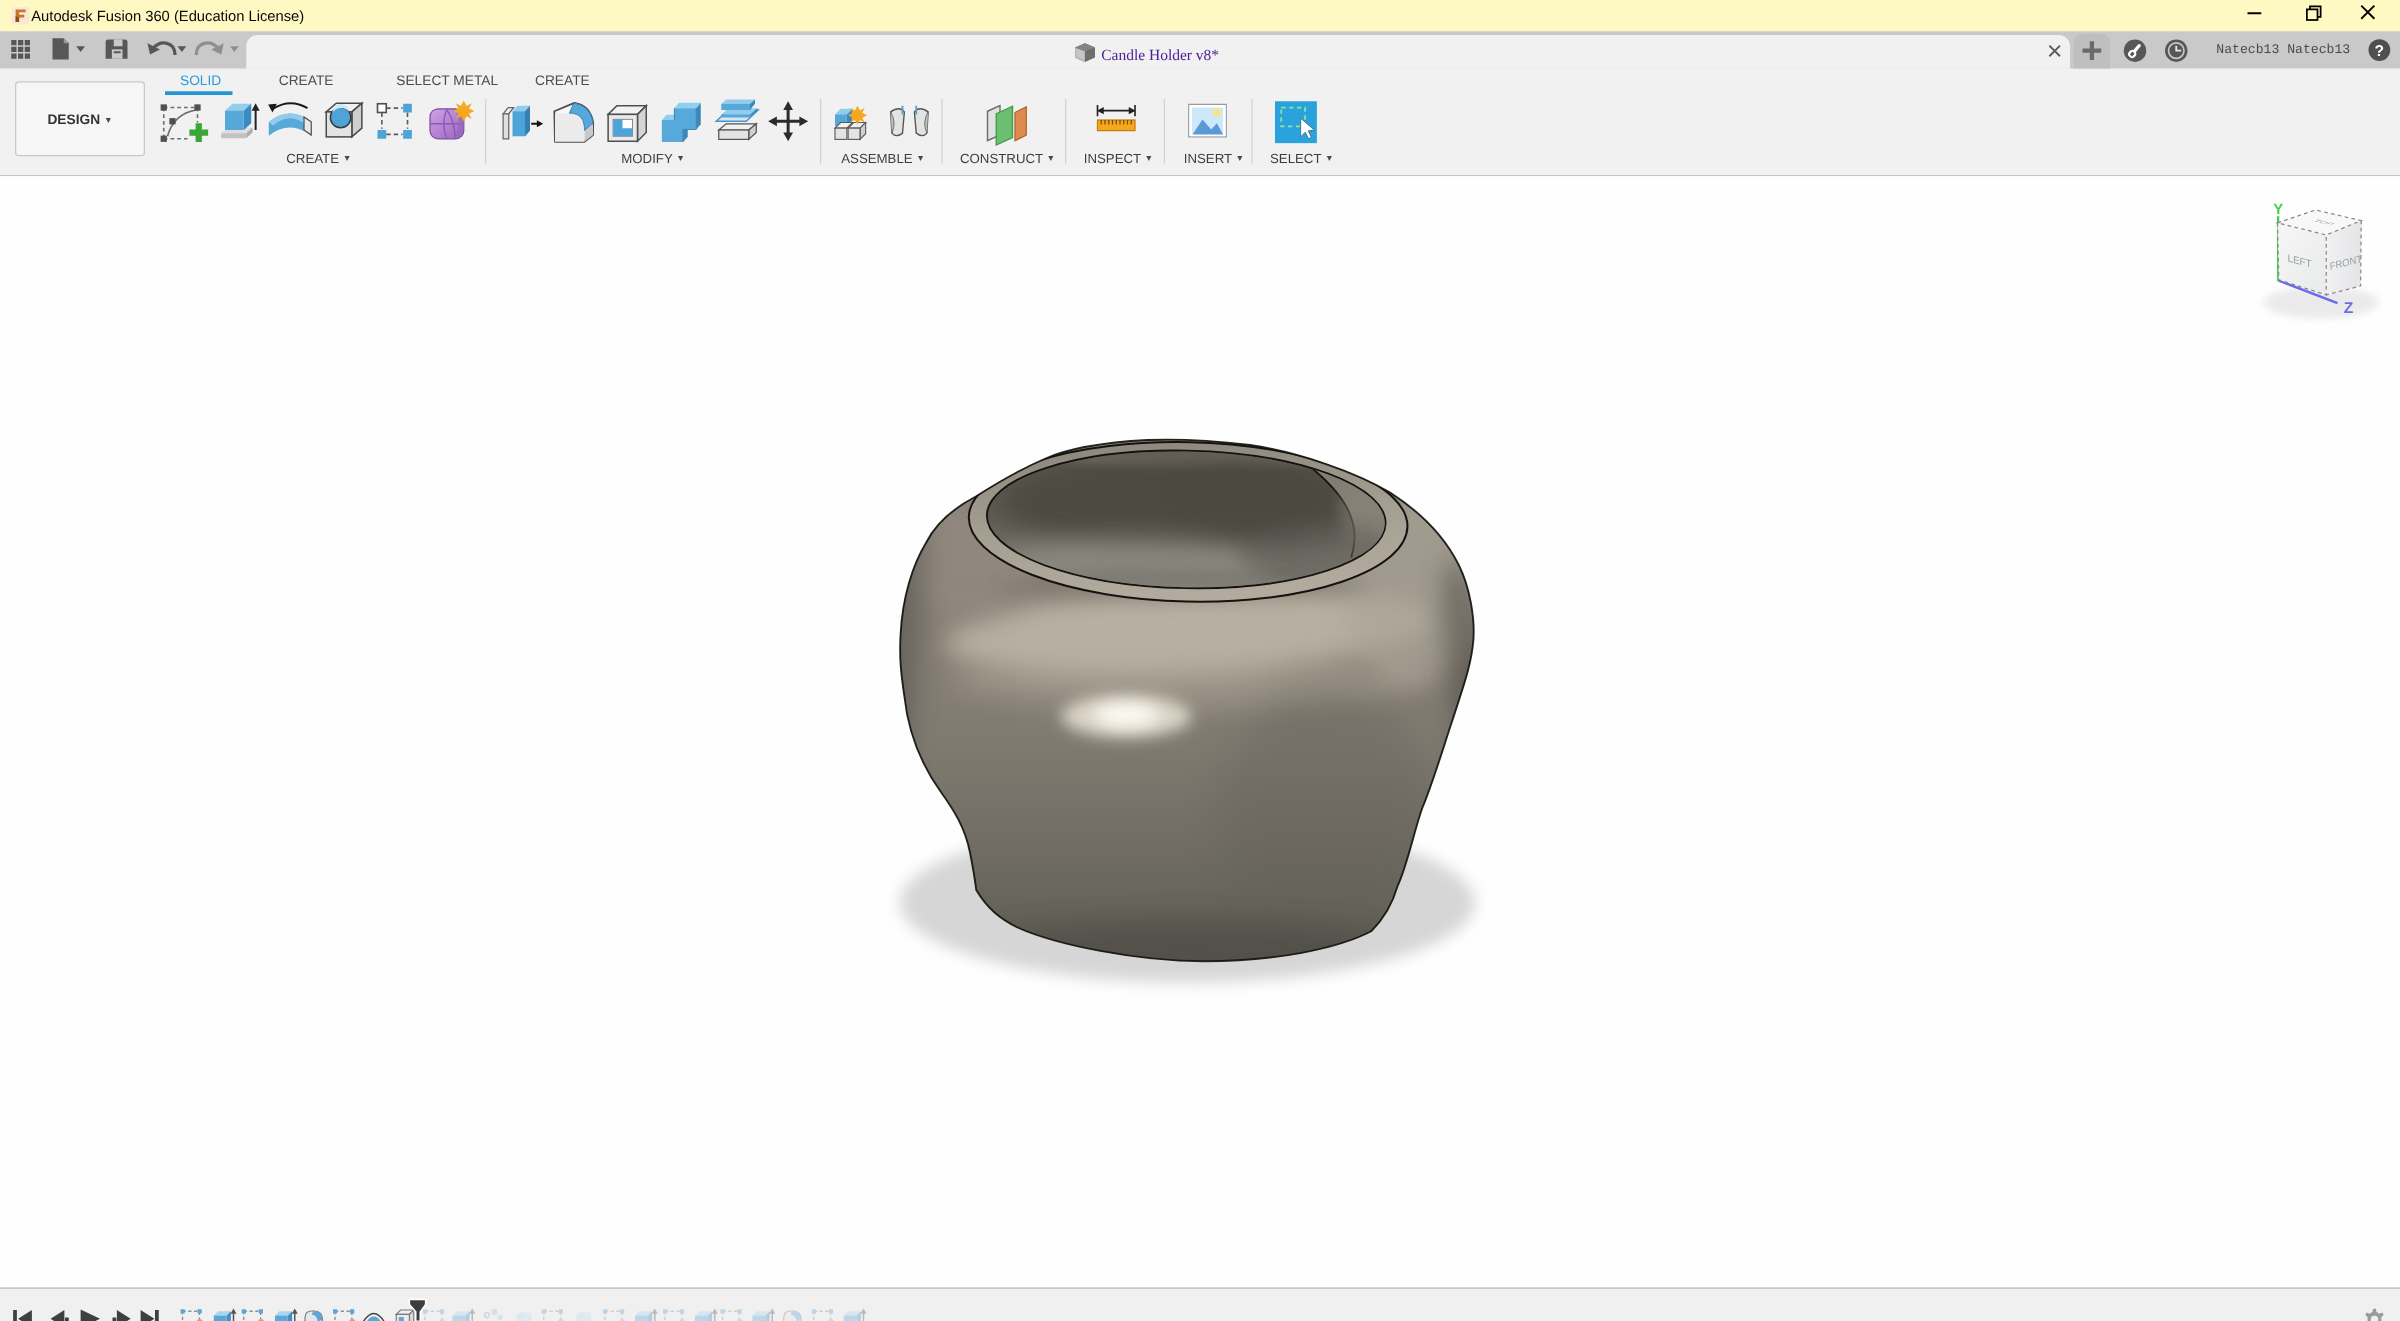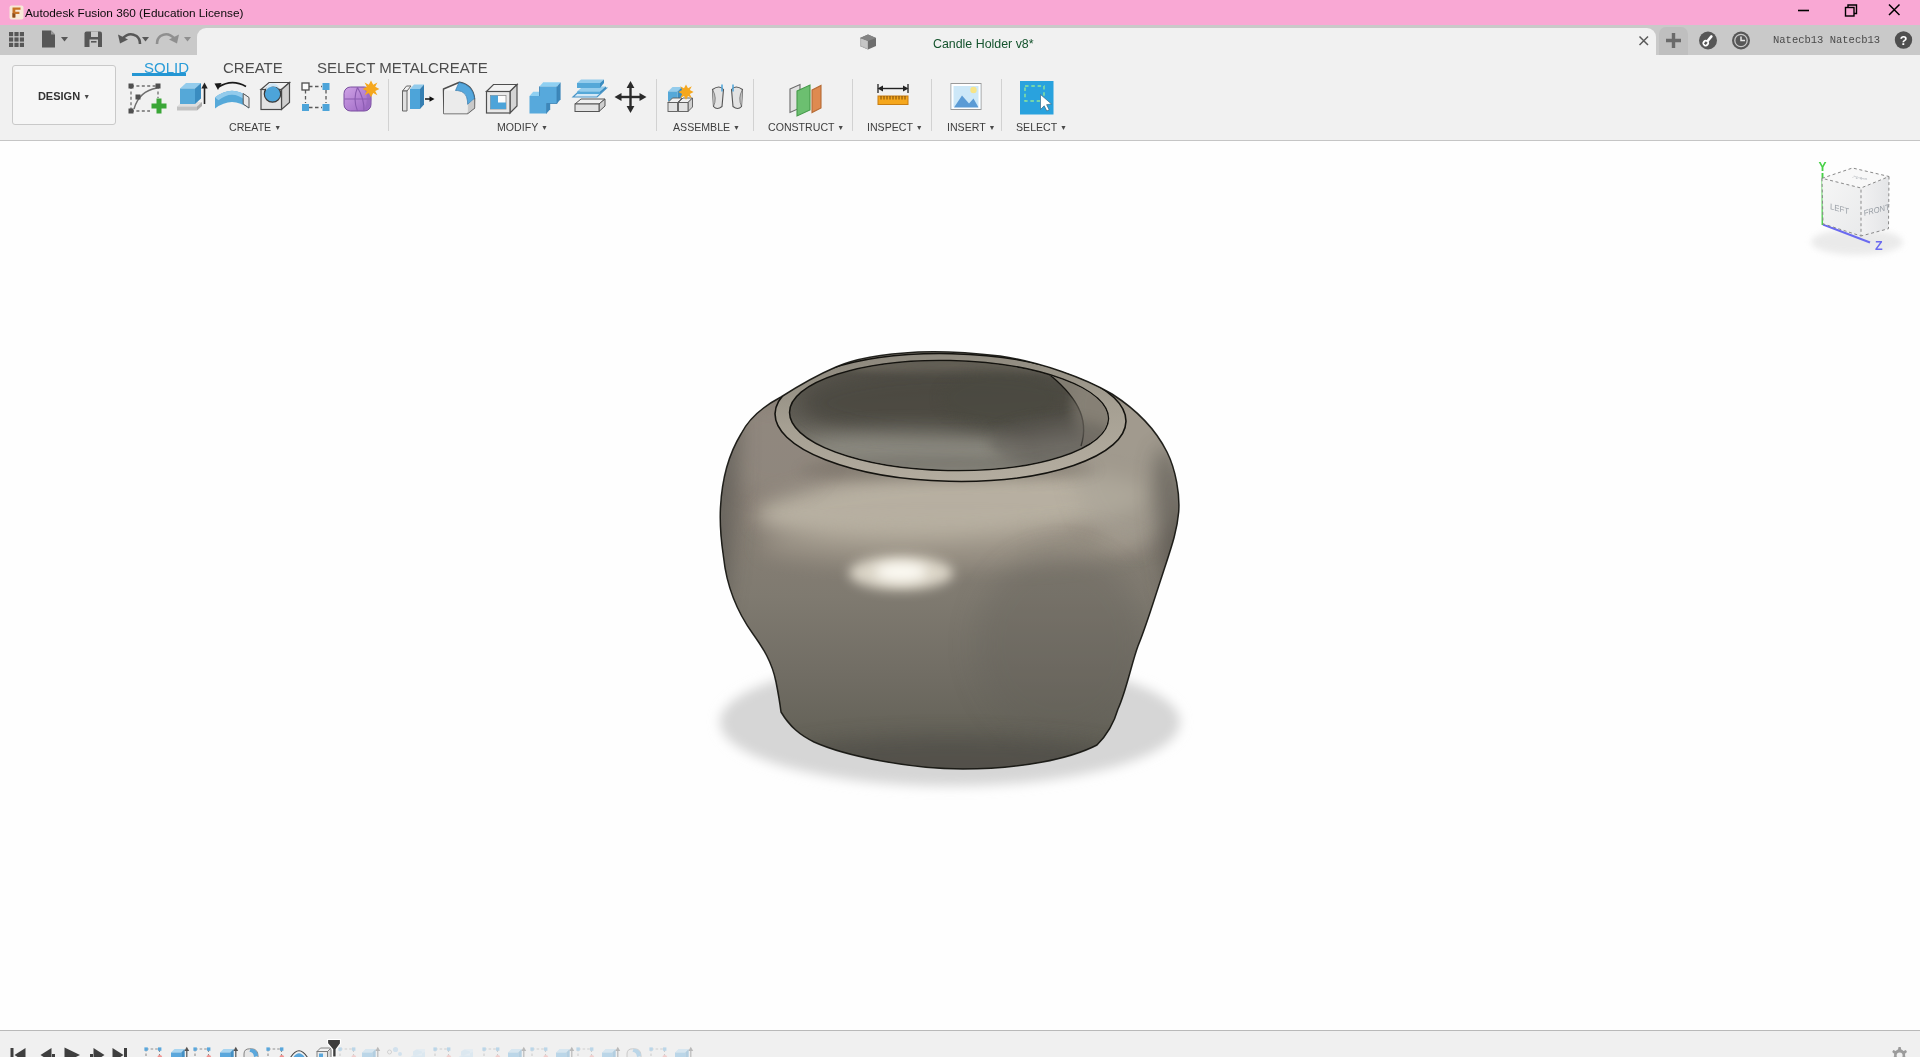--- a/index.html
+++ b/index.html
@@ -1,25 +1,25 @@
 <!DOCTYPE html>
 <html><head><meta charset="utf-8"><style>
 html,body{margin:0;padding:0;width:1920px;height:1057px;overflow:hidden;font-family:"Liberation Sans",sans-serif;background:#fff;}
 .abs{position:absolute;}
-#titlebar{position:absolute;left:0;top:0;width:1920px;height:25px;background:#f9a8d4;}
+#titlebar{position:absolute;left:0;top:0;width:1920px;height:25px;background:#fef9c3;}
 #titletext{position:absolute;left:25px;top:5.5px;font-size:11.8px;color:#0a0a0a;}
 #tabrow{position:absolute;left:0;top:25px;width:1920px;height:30px;background:#c9c9c9;}
 #tab{position:absolute;left:197px;top:3px;width:1459px;height:27px;background:#f1f1f1;border-radius:9px 9px 0 0;}
-#tabname{position:absolute;left:933px;top:11.5px;font-size:12.4px;color:#14532d;}
+#tabname{position:absolute;left:881px;top:11.5px;font-size:12.4px;color:#4c1d95;font-family:Liberation Serif, serif;}
 #plustile{position:absolute;left:1659px;top:2px;width:29px;height:28px;background:#bfbfbf;border-radius:7px 7px 0 0;}
 #username{position:absolute;left:1773px;top:8.5px;font-size:10.5px;color:#4a4a4a;white-space:nowrap;font-family:Liberation Mono, monospace;}
 #ribbon{position:absolute;left:0;top:55px;width:1920px;height:85px;background:#f1f1f1;border-bottom:1px solid #c5c5c5;}
 #designbtn{position:absolute;left:12px;top:10px;width:102px;height:58px;background:#f6f6f6;border:1px solid #c9c9c9;border-radius:3px;}
 #designbtn > span{position:absolute;left:0;top:24px;width:102px;text-align:center;font-size:11px;font-weight:bold;color:#333;white-space:nowrap;}
-.rtab{position:absolute;top:4px;font-size:15px;color:#4d4d4d;}
+.rtab{position:absolute;top:4px;font-size:11px;color:#4d4d4d;}
 #solidu{position:absolute;left:132px;top:17.5px;width:54px;height:3px;background:#2496d3;}
 .glabel{position:absolute;top:66px;font-size:10.6px;color:#3d3d3d;white-space:nowrap;}
 .gsep{position:absolute;top:24px;width:1px;height:52px;background:#d2d2d2;}
 .caret{font-size:7px;position:relative;top:-1.5px;color:#4a4a4a;}
 #canvas{position:absolute;left:0;top:141px;width:1920px;height:889px;background:#fefefe;}
 #timeline{position:absolute;left:0;top:1030px;width:1920px;height:27px;background:#f0f0f0;border-top:1px solid #b9b9b9;}
 </style></head><body>
 <div id="titlebar">
  <svg class="abs" style="left:9px;top:5px" width="15" height="15" viewBox="0 0 15 15">
   <rect x="0.5" y="0.5" width="14" height="14" rx="2" fill="#f7e8d8"></rect>

